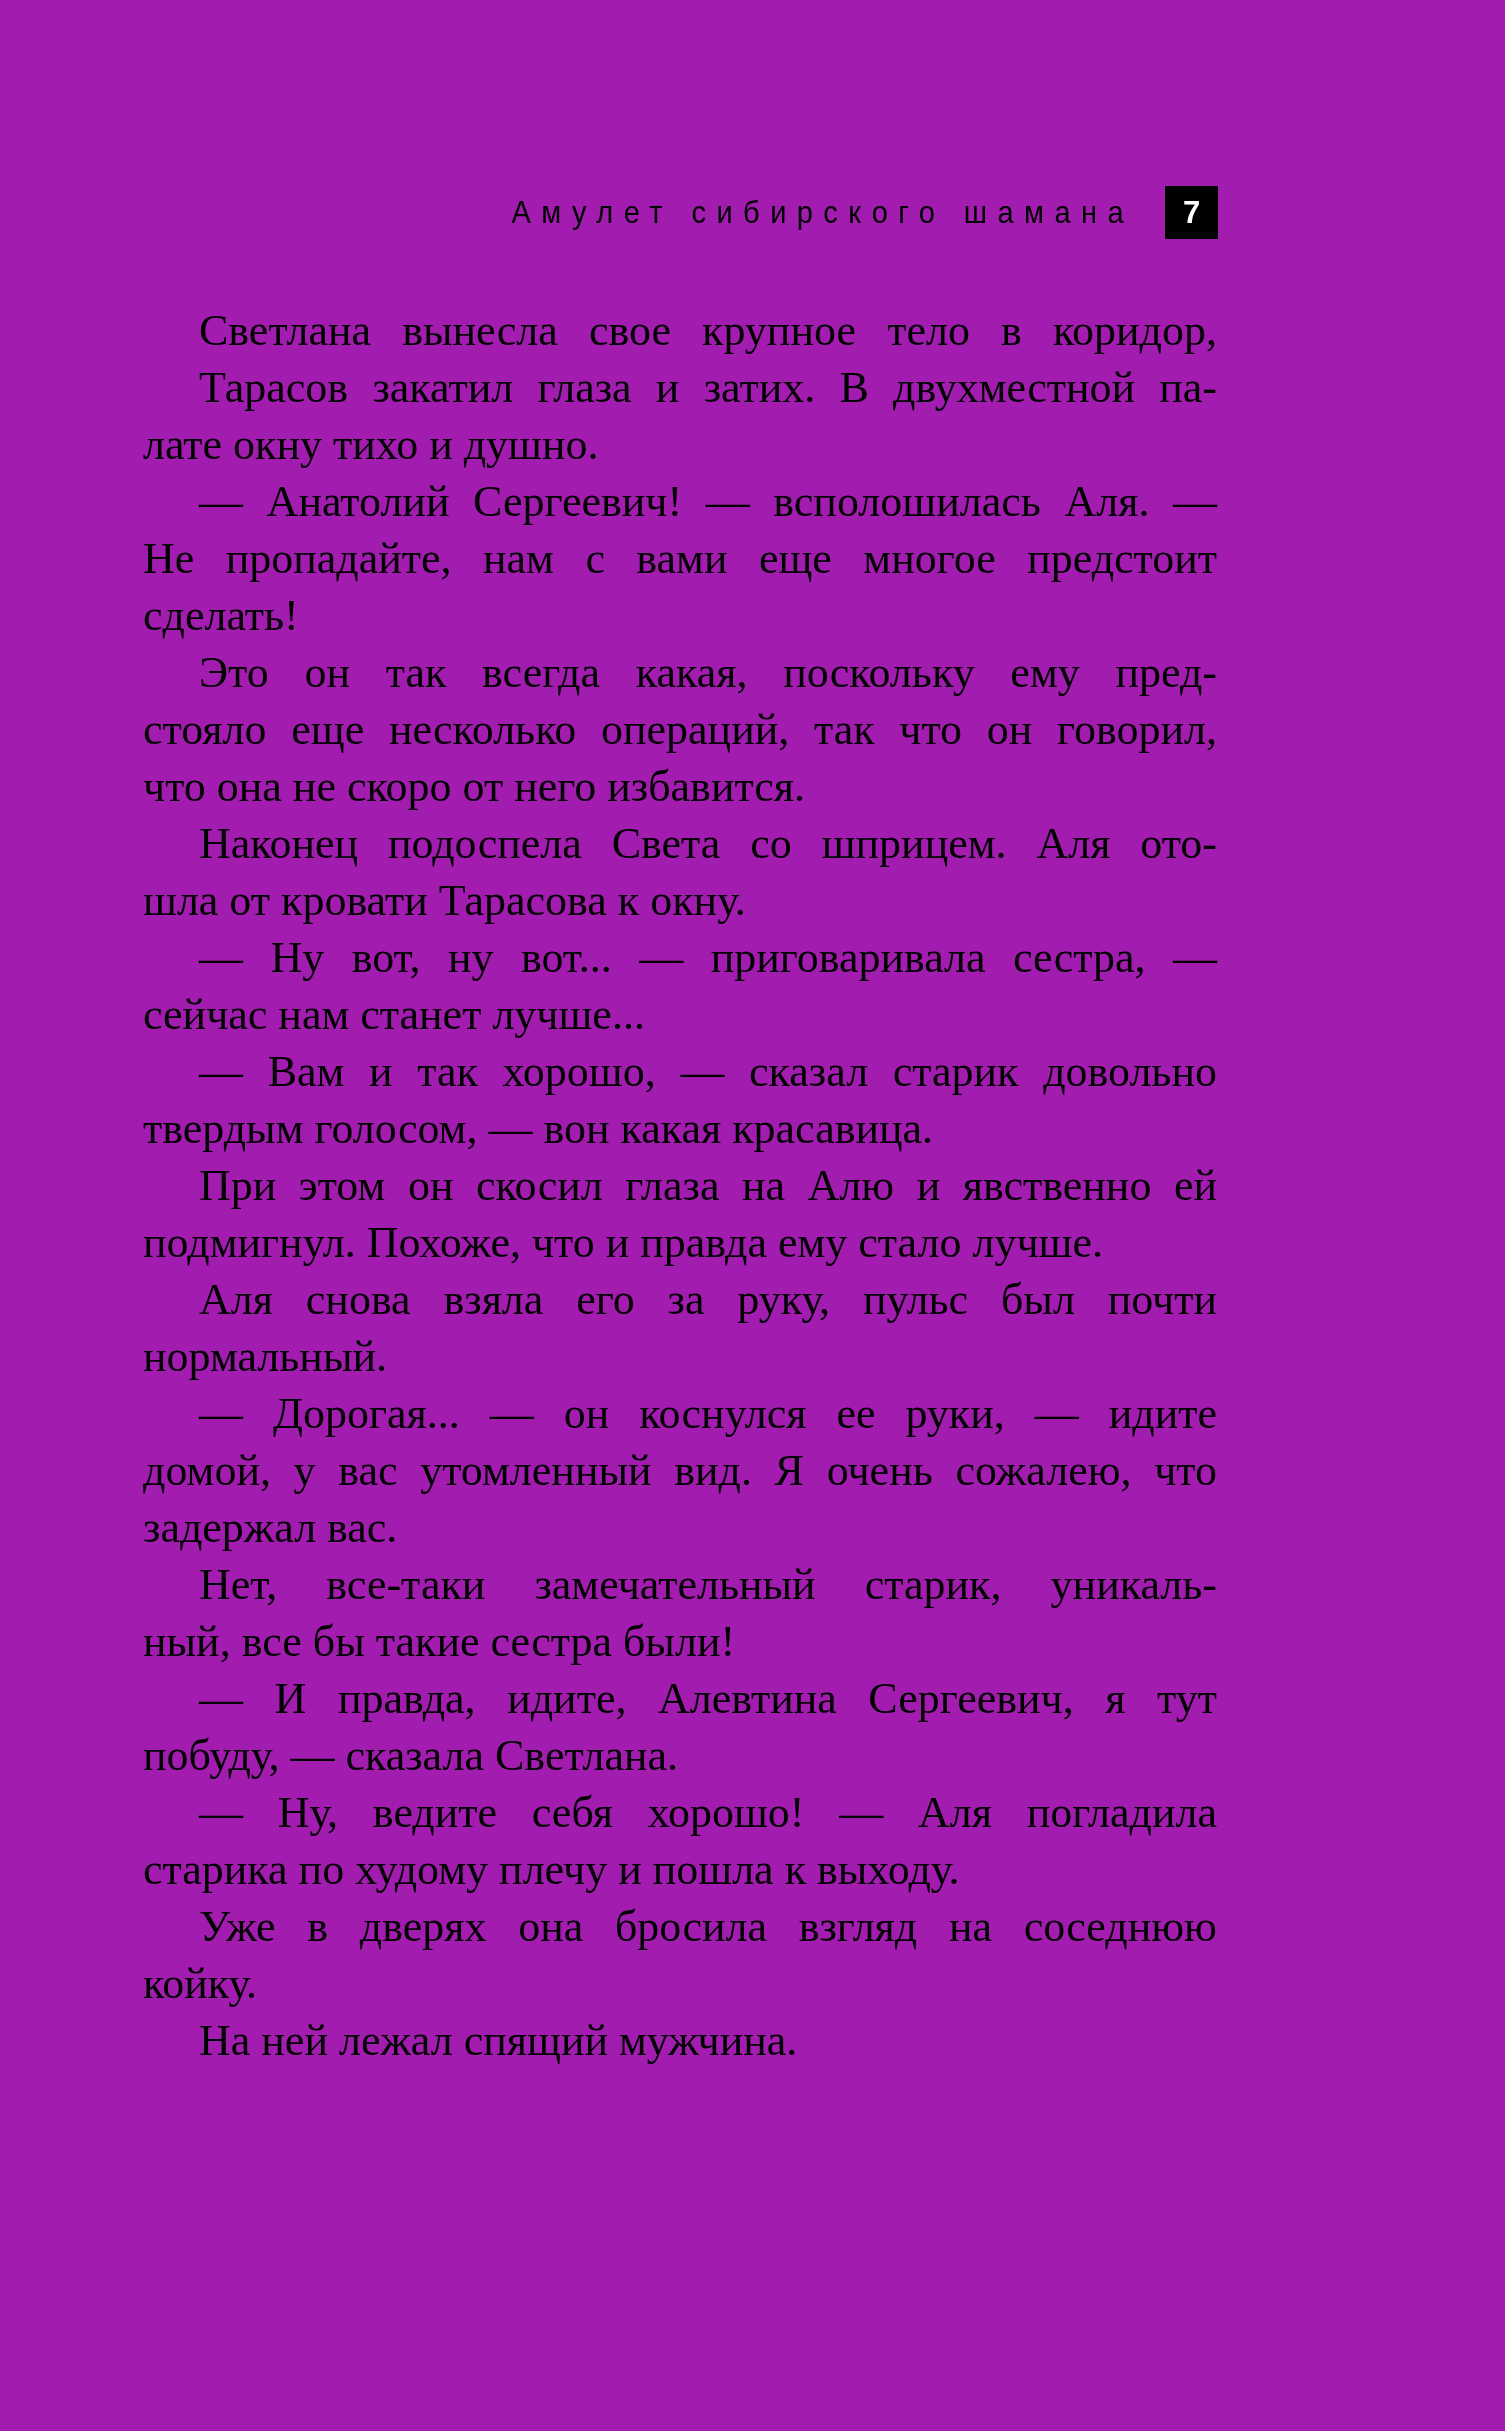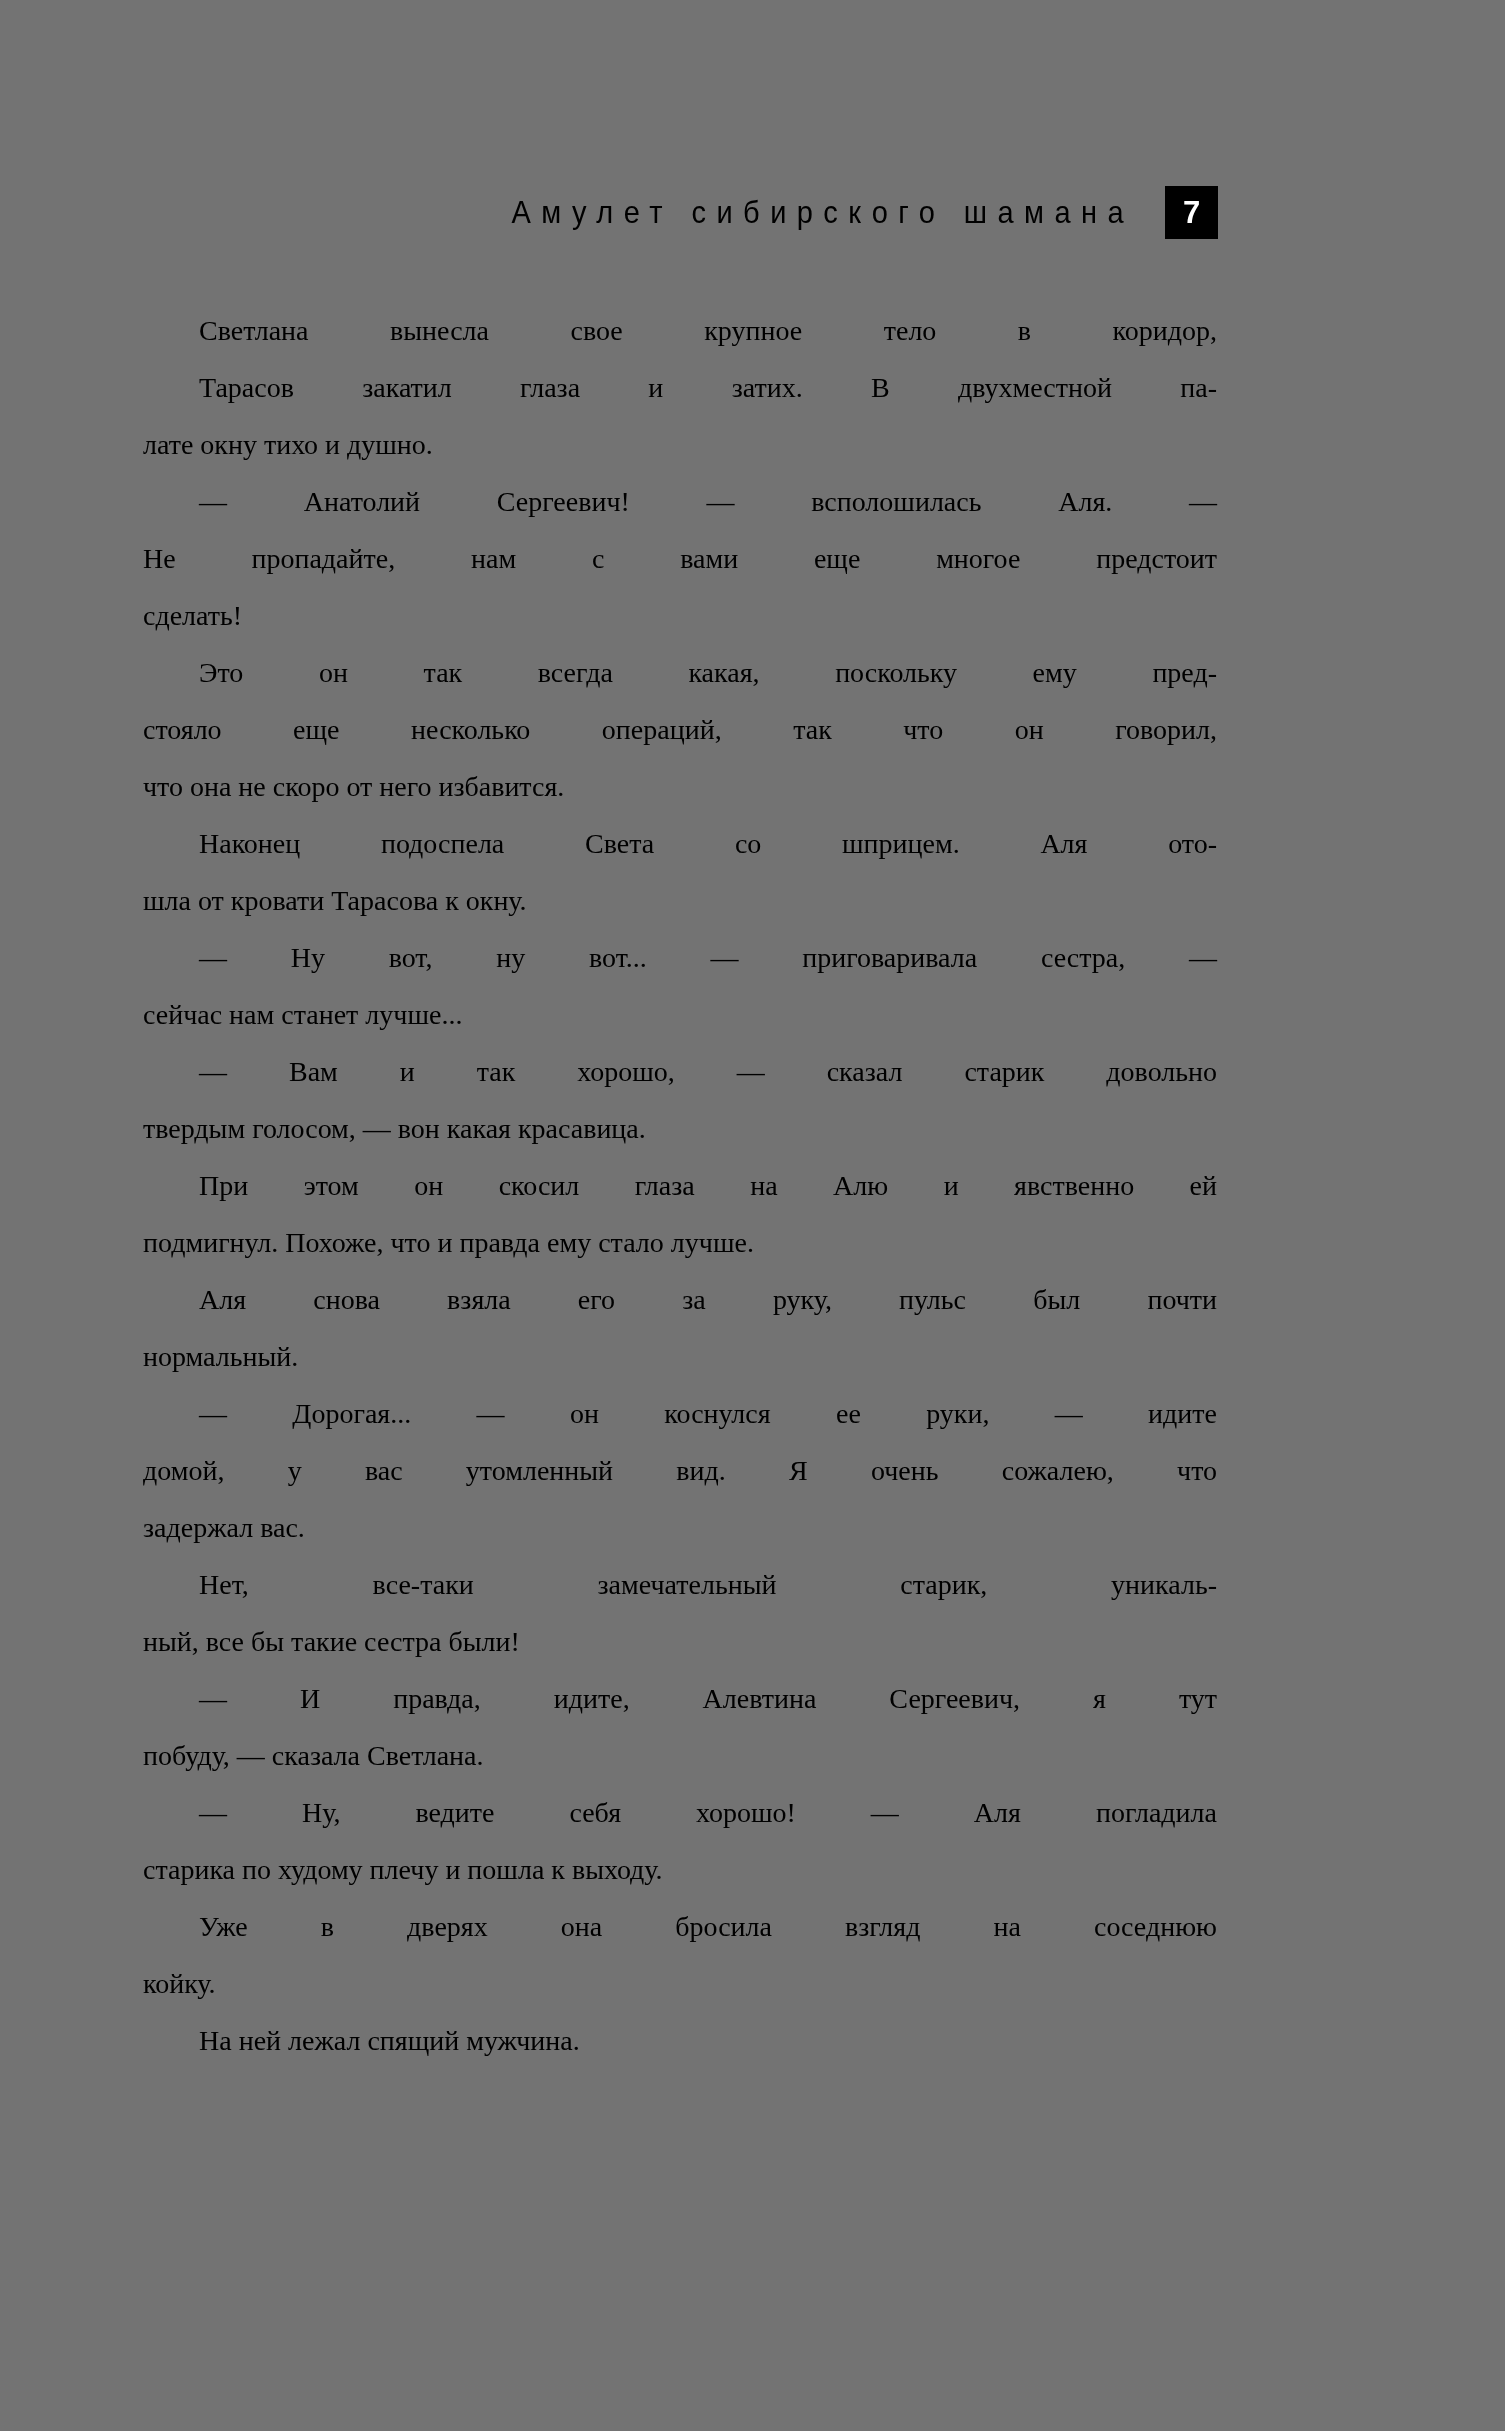--- a/index.html
+++ b/index.html
@@ -47,41 +47,41 @@
     font-weight: 700;
     color: #ffffff;
     line-height: 1;
   }
   .body-text {
     position: absolute;
     left: 143px;
     top: 302px;
     width: 1074px;
     font-family: "Liberation Serif", "DejaVu Serif", serif;
-    font-size: 28px;
+    font-size: 44px;
     line-height: 57px;
     color: #000000;
   }
   .body-text p.line {
     margin: 0;
     padding: 0;
     text-align: justify;
     text-align-last: justify;
   }
   .body-text p.line.para-end {
     text-align-last: left;
   }
   .body-text p.line.indent {
     text-indent: 56px;
   }
 </style>
 </head>
 <body>
 
-<div class="page" style="background: #737373;">
+<div class="page" style="background: #a21caf;">
 
   <header class="page-header">
     <span class="running-title">Амулет сибирского шамана</span>
     <div class="pagenum-box" style="background: rgb(0, 0, 0);">
       <span class="pagenum" style="color: rgb(255, 255, 255);">7</span>
     </div>
   </header>
 
   <main class="body-text" style="color: rgb(0, 0, 0);">
 

